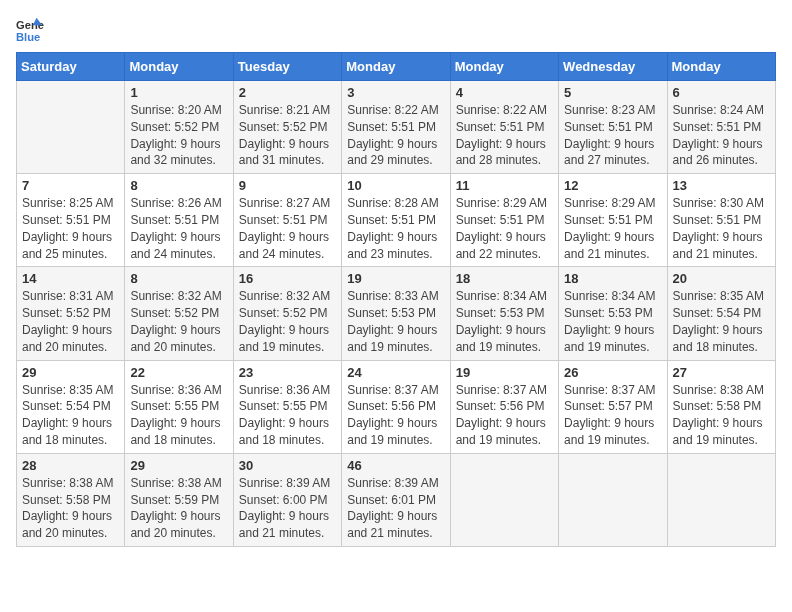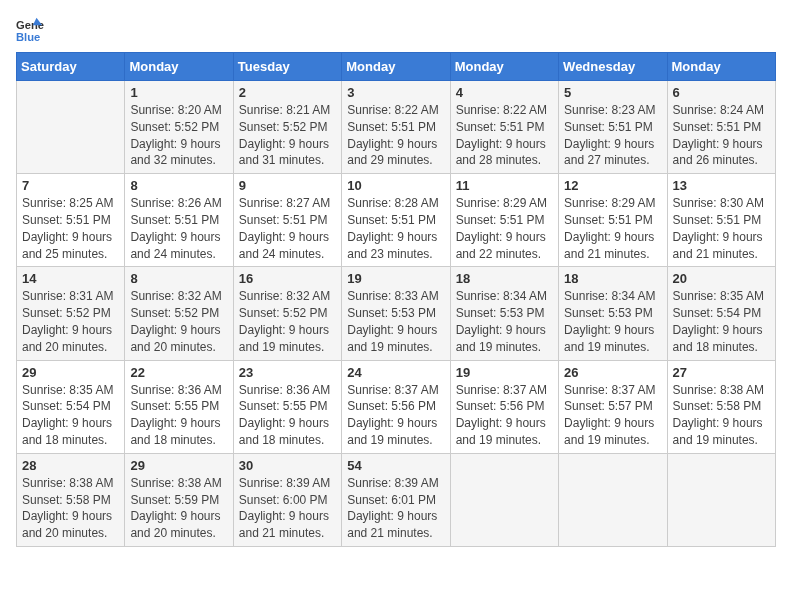--- a/index.html
+++ b/index.html
@@ -236,21 +236,21 @@
         </td>
         <td>
           <span class="day-number">29</span>
           <div class="cell-info">Sunrise: 8:38 AM<br>Sunset: 5:59 PM<br>Daylight: 9 hours and 20 minutes.</div>
         </td>
         <td>
           <span class="day-number">30</span>
           <div class="cell-info">Sunrise: 8:39 AM<br>Sunset: 6:00 PM<br>Daylight: 9 hours and 21 minutes.</div>
         </td>
         <td>
-          <span class="day-number">54</span>
+          <span class="day-number">46</span>
           <div class="cell-info">Sunrise: 8:39 AM<br>Sunset: 6:01 PM<br>Daylight: 9 hours and 21 minutes.</div>
         </td>
         <td></td>
         <td></td>
         <td></td>
       </tr>
     </tbody>
 </table>
 
 </body></html>

